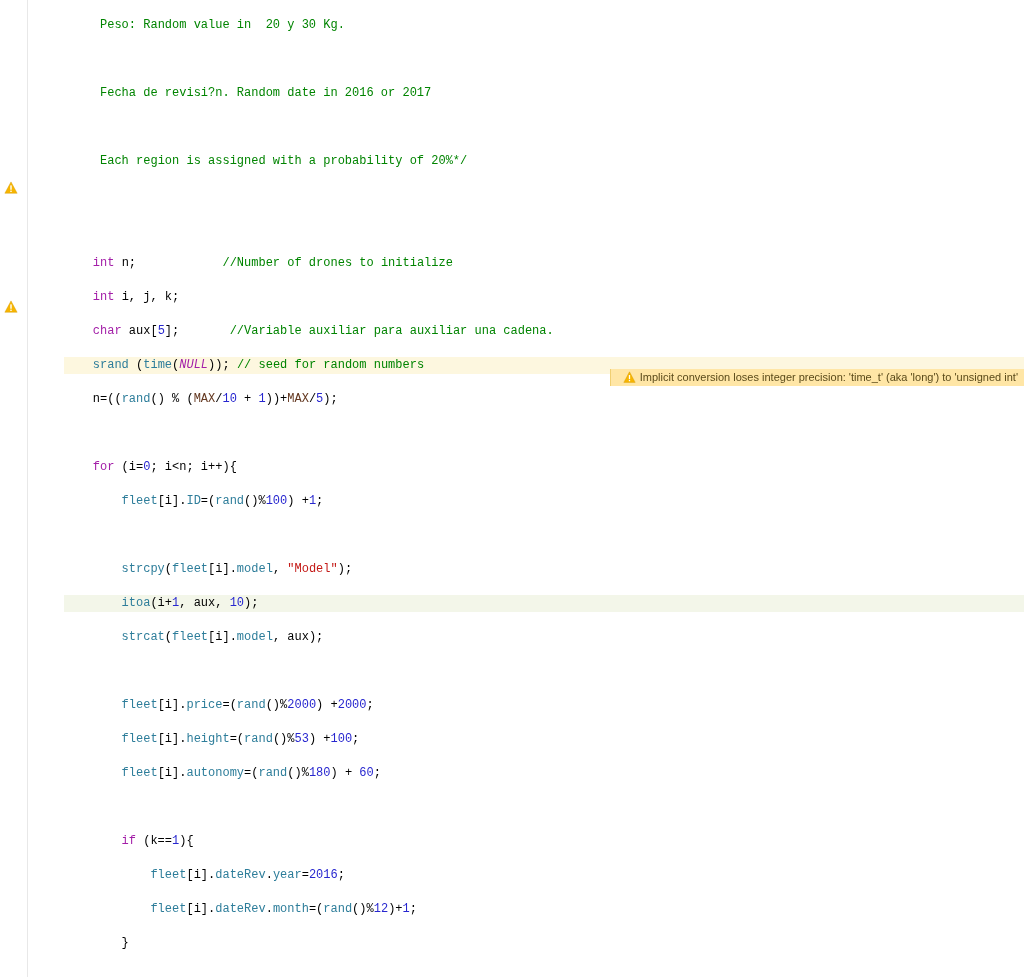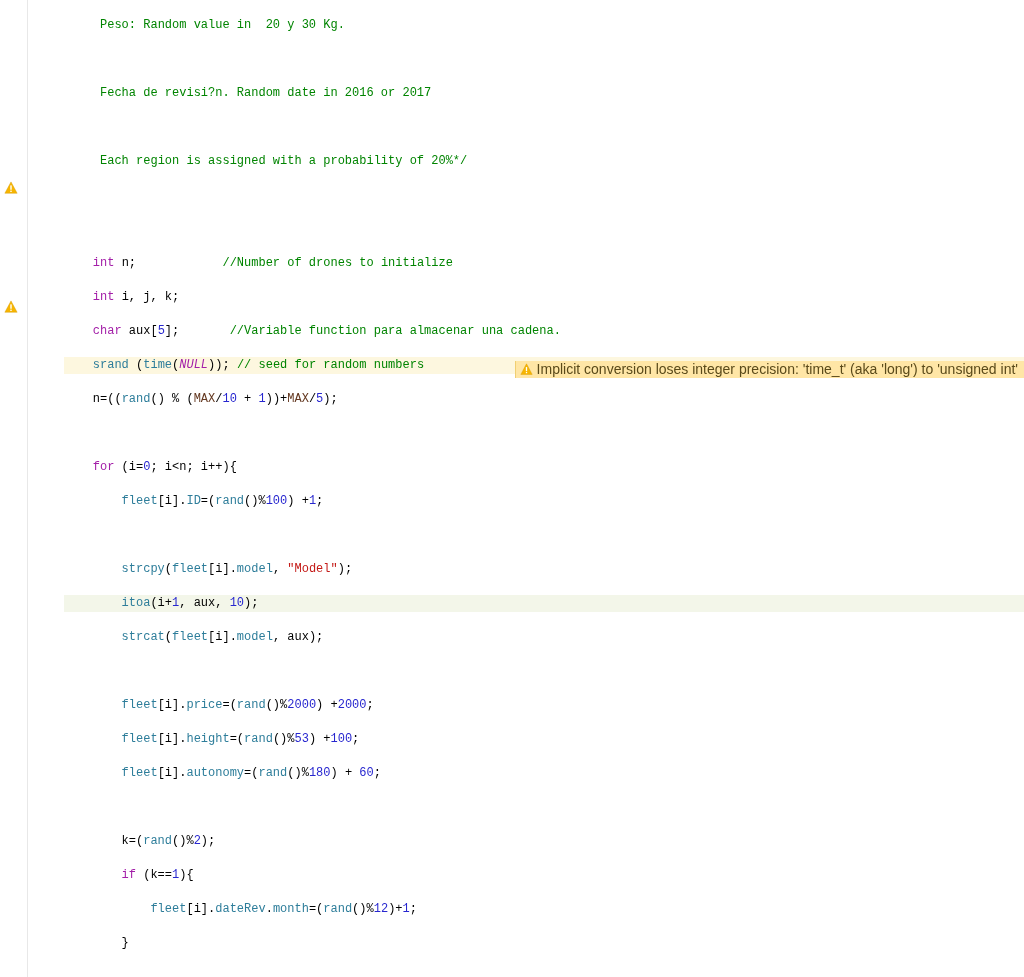--- a/index.html
+++ b/index.html
@@ -64,31 +64,31 @@
   .c-str  { color:#c41a17; }
   .c-cmt  { color:#008400; }
   .c-fn   { color:#2d7d9a; }
   .c-id   { color:#2d7d9a;text-align:right; }  
   .c-mac  { color:#643820; }
   .c-pl   { color:#000; }
   .c-null { color:#a31ea8;font-style:italic; }
   
   .inline-warn {
     position:absolute;
-    top:4px;
+    top:12px;
     right:0;
     height:17px;
     display:flex;
     align-items:center;
     background:#ffe6a6;
     border-left:1px solid #f0cf72;
     font-family:-apple-system, Helvetica, Arial, sans-serif;
-    font-size:14px;
+    font-size:11px;
     color:#5a4a1a;
-    padding:0 6px 0 4px;
+    padding:0 6px 0 12px;
     gap:4px;
     z-index:2;
   }
   .inline-warn .warn-icon { width:13px; height:13px; }
 </style>
 </head>
 <body>
 
 <div class="editor">
   <div class="gutter">
@@ -115,21 +115,21 @@
   <div class="code">
 <div class="line"><span>     <span class="c-cmt">Peso: Random value in  20 y 30 Kg.</span></span></div>
 <div class="line"></div>
 <div class="line"><span>     <span class="c-cmt">Fecha de revisi?n. Random date in 2016 or 2017</span></span></div>
 <div class="line"></div>
 <div class="line"><span>     <span class="c-cmt">Each region is assigned with a probability of 20%*/</span></span></div>
 <div class="line"></div>
 <div class="line"></div>
 <div class="line"><span>    <span class="c-type">int</span> <span class="c-pl">n</span>;            <span class="c-cmt">//<span>Number of drones to initialize</span></span></span></div>
 <div class="line"><span>    <span class="c-type">int</span> <span class="c-pl">i</span>, <span class="c-pl">j</span>, <span class="c-pl">k</span>;</span></div>
-<div class="line"><span>    <span class="c-type">char</span> <span class="c-pl">aux</span>[<span class="c-num">5</span>];       <span class="c-cmt">//<span>Variable function para almacenar una cadena.</span></span></span></div>
+<div class="line"><span>    <span class="c-type">char</span> <span class="c-pl">aux</span>[<span class="c-num">5</span>];       <span class="c-cmt">//<span>Variable auxiliar para auxiliar una cadena.</span></span></span></div>
 <div class="line"><div class="hl-warn"></div><span>    <span class="c-fn">srand</span> (<span class="c-fn">time</span>(<span class="c-null">NULL</span>)); <span class="c-cmt">// <span>seed for random numbers</span></span></span>
   <div class="inline-warn">
     <span class="warn-icon"><svg viewBox="0 0 16 16">
               <path d="M8 1 L15 14 L1 14 Z" fill="#f7b500" stroke="#d49a00" stroke-width="0.5"></path>
               <rect x="7.2" y="5" width="1.6" height="5" fill="#fff"></rect>
               <rect x="7.2" y="11" width="1.6" height="1.6" fill="#fff"></rect>
             </svg></span>
     <span>Implicit conversion loses integer precision: 'time_t' (aka 'long') to 'unsigned int'</span>
   </div>
 </div>
@@ -140,22 +140,22 @@
 <div class="line"></div>
 <div class="line"><span>        <span class="c-fn">strcpy</span>(<span class="c-id">fleet</span>[i].<span class="c-id">model</span>, <span class="c-str">"Model"</span>);</span></div>
 <div class="line"><div class="hl-warn2"></div><span>        <span class="c-fn">itoa</span>(i+<span class="c-num">1</span>, aux, <span class="c-num">10</span>);</span>
 </div>
 <div class="line"><span>        <span class="c-fn">strcat</span>(<span class="c-id">fleet</span>[i].<span class="c-id">model</span>, aux);</span></div>
 <div class="line"></div>
 <div class="line"><span>        <span class="c-id">fleet</span>[i].<span class="c-id">price</span>=(<span class="c-fn">rand</span>()%<span class="c-num">2000</span>) +<span class="c-num">2000</span>;</span></div>
 <div class="line"><span>        <span class="c-id">fleet</span>[i].<span class="c-id">height</span>=(<span class="c-fn">rand</span>()%<span class="c-num">53</span>) +<span class="c-num">100</span>;</span></div>
 <div class="line"><span>        <span class="c-id">fleet</span>[i].<span class="c-id">autonomy</span>=(<span class="c-fn">rand</span>()%<span class="c-num">180</span>) + <span class="c-num">60</span>;</span></div>
 <div class="line"></div>
-<div class="line"><span>        k=(<span class="c-fn">rand</span>()%<span class="c-num">2</span>);</span></div>
 <div class="line"><span>        <span class="c-kw">if</span> (k==<span class="c-num">1</span>){</span></div>
+<div class="line"><span>            <span class="c-id">fleet</span>[i].<span class="c-id">dateRev</span>.<span class="c-id">year</span>=<span class="c-num">2016</span>;</span></div>
 <div class="line"><span>            <span class="c-id">fleet</span>[i].<span class="c-id">dateRev</span>.<span class="c-id">month</span>=(<span class="c-fn">rand</span>()%<span class="c-num">12</span>)+<span class="c-num">1</span>;</span></div>
 <div class="line"><span>        }</span></div>
 
 
 
 
 
 
 
 

